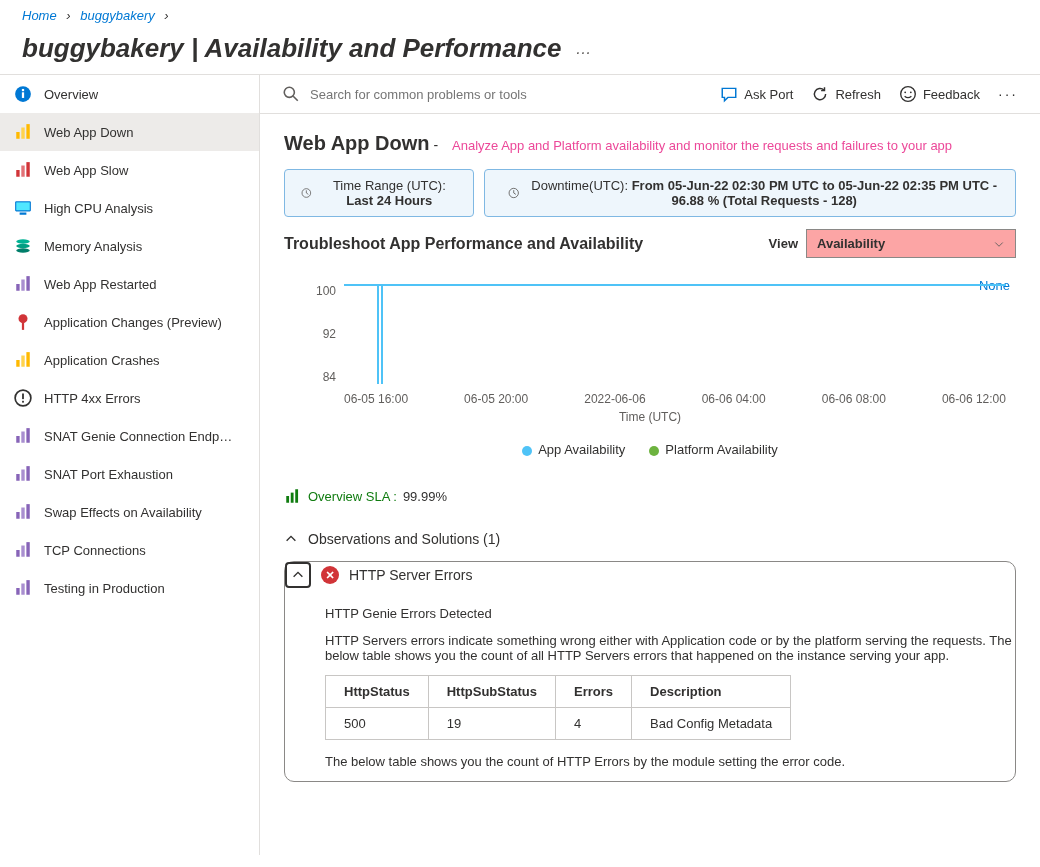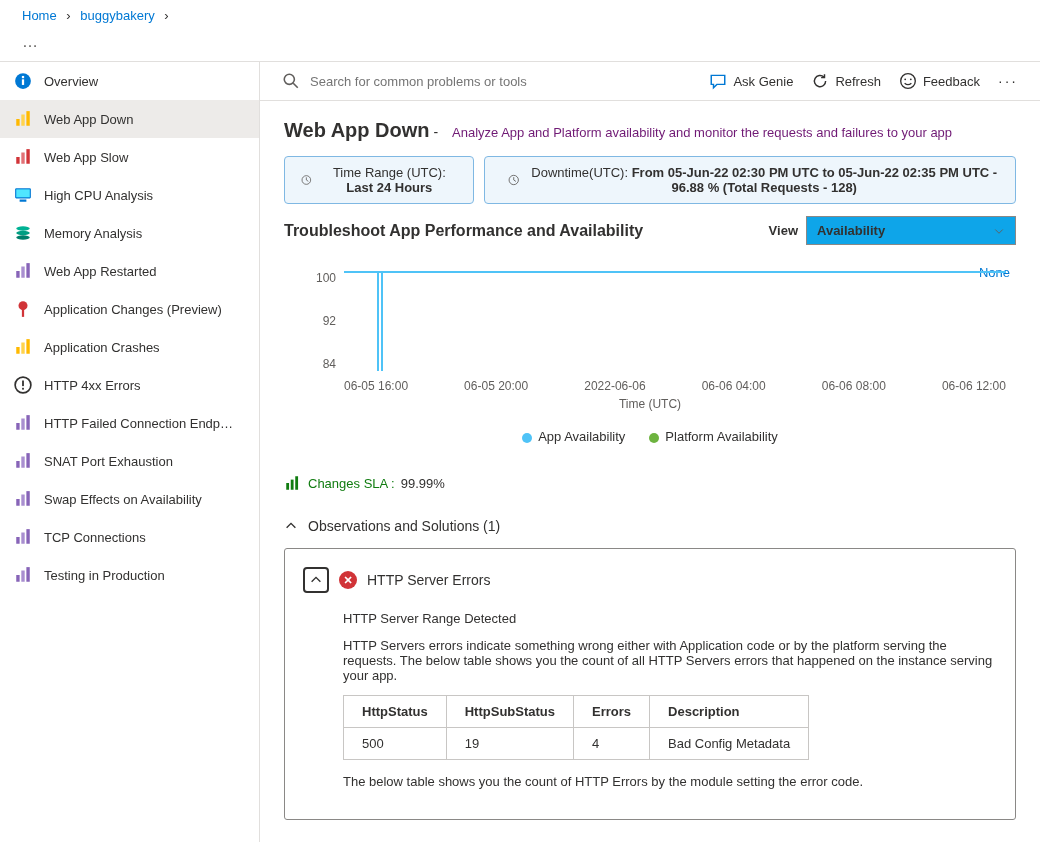--- a/index.html
+++ b/index.html
@@ -6,21 +6,21 @@
   --blue:#0078d4;
   --textmain:#323130;
   --grayline:#e1dfdd;
   --side:#ffffff;
 }
 *{box-sizing:border-box;font-family:"Segoe UI",Arial,sans-serif;}
 body{margin:0;background:#fff;color:var(--textmain);font-size:14px;}
 a{color:var(--blue);text-decoration:none;}
 
 
-.page-head{padding:8px 22px 10px;}
+.page-head{padding:8px 22px 10px;font-style:italic;}
 .crumbs{font-size:13px;color:var(--blue);}
 .crumbs .sep{color:#323130;padding:0 6px;}
 .title-row{display:flex;align-items:center;gap:14px;margin-top:10px;}
 .page-title{font-size:26px;font-weight:600;color:var(--textmain);}
 .title-more{color:#605e5c;font-size:16px;letter-spacing:2px;}
 
 
 .body-row{display:flex;height:calc(100vh - 86px);border-top:1px solid var(--grayline);}
 .sidebar{width:260px;background:var(--side);border-right:1px solid var(--grayline);overflow-y:auto;position:relative;}
 .sidebar::-webkit-scrollbar{width:14px;}
@@ -37,30 +37,30 @@
 .toolbar{display:flex;align-items:flex-start;padding:10px 22px;border-bottom:1px solid var(--grayline);}
 .search-wrap{display:flex;align-items:center;gap:8px;flex:1;color:#605e5c;}
 .search-input{border:none;outline:none;font-size:13px;flex:1;}
 .tool-actions{display:flex;align-items:center;gap:18px;}
 .tool-btn{display:flex;align-items:center;gap:6px;color:#323130;font-size:13px;cursor:pointer;}
 .more{letter-spacing:2px;font-size:14px;color:#323130;}
 
 
 .content{padding:18px 24px 40px;}
 .section-title{font-size:20px;font-weight:600;display:inline;}
-.section-sub{font-size:13px;color:#701a75;margin-left:10px;}
+.section-sub{font-size:13px;color:#ec4899;margin-left:10px;}
 
 .pill-row{display:flex;gap:10px;margin:14px 0 12px;}
 .pill{flex:0 0 auto;border:1px solid #7fb8e3;background:#eef6fc;border-radius:4px;padding:8px 16px;display:flex;align-items:center;gap:10px;font-size:13px;color:#323130;text-align:center;justify-content:center;}
 .pill.small{width:190px;}
 .pill.big{flex:1;padding-left:23px;}
 
 .subhead{font-size:16px;font-weight:600;display:flex;align-items:center;justify-content:space-between;}
 .view-sel{display:flex;align-items:center;gap:8px;font-size:13px;}
-.sel{border:1px solid #8a8886;padding:6px 10px;width:210px;display:flex;justify-content:space-between;align-items:center;background:#0ea5e9;}
+.sel{border:1px solid #8a8886;padding:6px 10px;width:210px;display:flex;justify-content:space-between;align-items:center;background:#fca5a5;}
 
 
 .chart-wrap{position:relative;height:160px;margin-top:14px;}
 .chart-none{position:absolute;right:6px;top:6px;color:var(--blue);font-size:13px;}
 .y-axis{position:absolute;left:0;top:12px;font-size:12px;color:#605e5c;text-align:right;width:52px;display:flex;flex-direction:column;justify-content:space-between;height:100px;}
 .plot{position:absolute;left:60px;right:10px;top:12px;height:100px;}
 .platform-line{position:absolute;left:0;right:0;top:0;height:2px;background:#6db33f;}
 .app-line{position:absolute;left:0;right:0;top:0;height:2px;background:#4fc3f7;}
 .dip{position:absolute;width:6px;top:0;bottom:0;}
 .dip div{position:absolute;width:2px;background:#4fc3f7;}
@@ -69,21 +69,21 @@
 
 .legend{display:flex;gap:24px;justify-content:center;margin-top:10px;font-size:13px;color:#323130;}
 .legend .dot{display:inline-block;width:10px;height:10px;border-radius:50%;margin-right:6px;vertical-align:middle;}
 
 .sla-row{margin:30px 0 16px;color:#107c10;font-size:13px;display:flex;align-items:center;gap:6px;}
 .sla-row .ico-sla{color:#107c10;}
 
 .obs-head{display:flex;align-items:center;gap:10px;font-size:14px;padding:10px 0;}
 .obs-head svg{width:14px;height:14px;}
 
-.obs-box{border:1px solid #8a8886;border-radius:3px;padding:18px;margin-top:4px;}
+.obs-box{border:1px solid #8a8886;border-radius:10px;margin-top:4px;}
 .obs-title-row{display:flex;align-items:center;gap:10px;}
 .obs-toggle{width:26px;height:26px;border:2px solid #323130;border-radius:4px;display:flex;align-items:center;justify-content:center;}
 .obs-err{width:18px;height:18px;border-radius:50%;background:#d13438;display:flex;align-items:center;justify-content:center;}
 .obs-err::before{content:"✕";color:#fff;font-size:11px;font-weight:700;}
 .obs-body{margin-left:40px;margin-top:18px;font-size:13px;color:#323130;}
 .obs-body p{margin:0 0 12px;}
 
 .tbl{border-collapse:collapse;margin:10px 0 14px;}
 .tbl th,.tbl td{border:1px solid #c8c6c4;padding:8px 18px;text-align:left;font-size:13px;}
 .tbl th{font-weight:600;}
@@ -170,20 +170,21 @@
 </svg>
 
 <div class="page-head">
   <div class="crumbs">
     <a>Home</a>
     <span class="sep">›</span>
     <a>buggybakery</a>
     <span class="sep">›</span>
   </div>
   <div class="title-row">
+    <div class="page-title">buggybakery | Availability and Performance</div>
     <div class="title-more">…</div>
   </div>
 </div>
 
 <div class="body-row">
 
   <div class="sidebar" id="sidebar">
       <div class="side-item">
         <span class="ico">
           <svg>
@@ -255,21 +256,21 @@
           </svg>
         </span>
         <span>HTTP 4xx Errors</span>
       </div>
       <div class="side-item">
         <span class="ico">
           <svg>
             <use href="#i-bars-p"></use>
           </svg>
         </span>
-        <span>HTTP Failed Connection Endp…</span>
+        <span>SNAT Genie Connection Endp…</span>
       </div>
       <div class="side-item">
         <span class="ico">
           <svg>
             <use href="#i-bars-p"></use>
           </svg>
         </span>
         <span>SNAT Port Exhaustion</span>
       </div>
       <div class="side-item">
@@ -309,21 +310,21 @@
           </span>
         <input class="search-input" placeholder="Search for common problems or tools" style="">
       </div>
       <div class="tool-actions">
         <div class="tool-btn">
           <span class="ico">
               <svg>
                 <use href="#i-chat"></use>
               </svg>
             </span>
-          <span>Ask Genie</span>
+          <span>Ask Port</span>
         </div>
         <div class="tool-btn">
           <span class="ico">
               <svg>
                 <use href="#i-refresh"></use>
               </svg>
             </span>
           <span>Refresh</span>
         </div>
         <div class="tool-btn">
@@ -407,21 +408,21 @@
           <div><span class="dot" style="background:#4fc3f7"></span>App Availability</div>
           <div><span class="dot" style="background:#6db33f"></span>Platform Availability</div>
         </div>
 
       <div class="sla-row">
         <span class="ico ico-sla">
             <svg>
               <use href="#i-chart"></use>
             </svg>
           </span>
-        <span>Changes SLA :</span>
+        <span>Overview SLA :</span>
         <span style="color:#323130">99.99%</span>
       </div>
 
       <div class="obs-head">
         <svg>
             <use href="#i-chev-up"></use>
           </svg>
         <span>Observations and Solutions (1)</span>
       </div>
 
@@ -429,21 +430,21 @@
         <div class="obs-title-row">
           <div class="obs-toggle">
             <svg width="14" height="14">
                 <use href="#i-chev-up"></use>
               </svg>
           </div>
           <div class="obs-err"></div>
           <span>HTTP Server Errors</span>
         </div>
         <div class="obs-body">
-          <p>HTTP Server Range Detected</p>
+          <p>HTTP Genie Errors Detected</p>
           <p>HTTP Servers errors indicate something wrong either with Application code or by the platform serving the requests. The below table shows you the count of all HTTP Servers errors that happened on the instance serving your app.</p>
           <table class="tbl">
             <thead>
                 <tr id="tbl-head">
                   <th>HttpStatus</th>
                   <th>HttpSubStatus</th>
                   <th>Errors</th>
                   <th>Description</th>
                 </tr>
               </thead>

